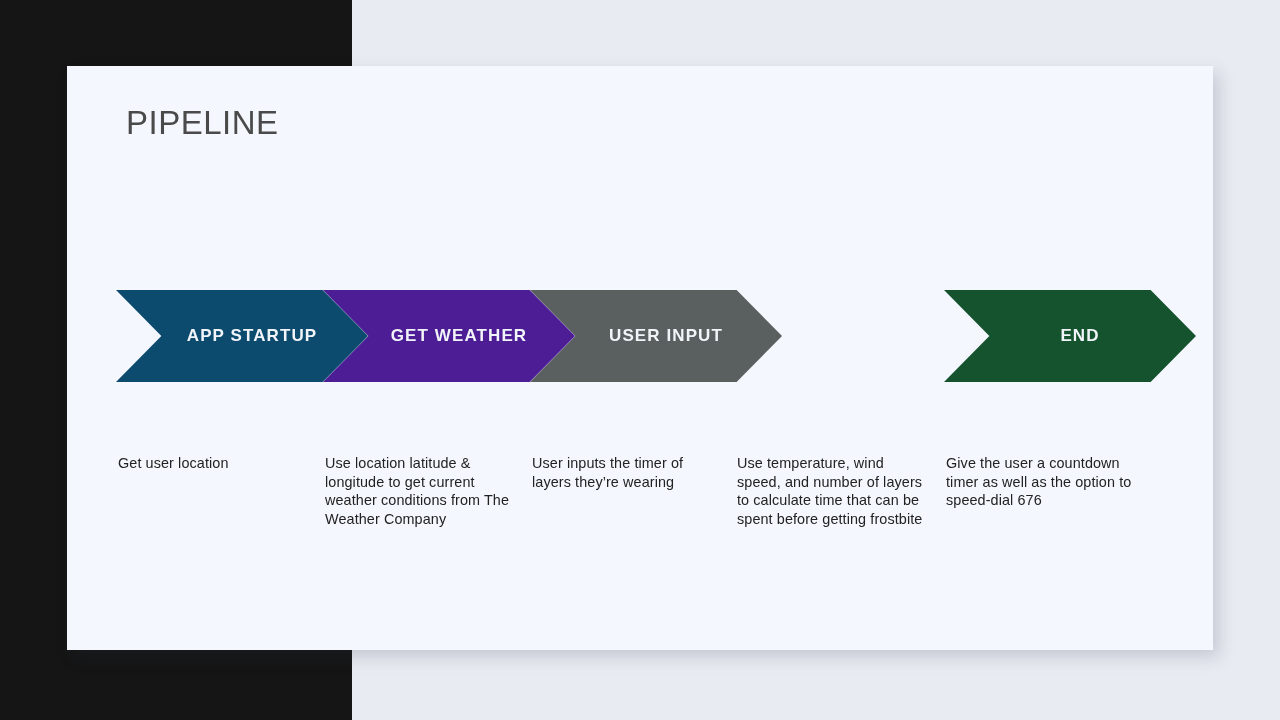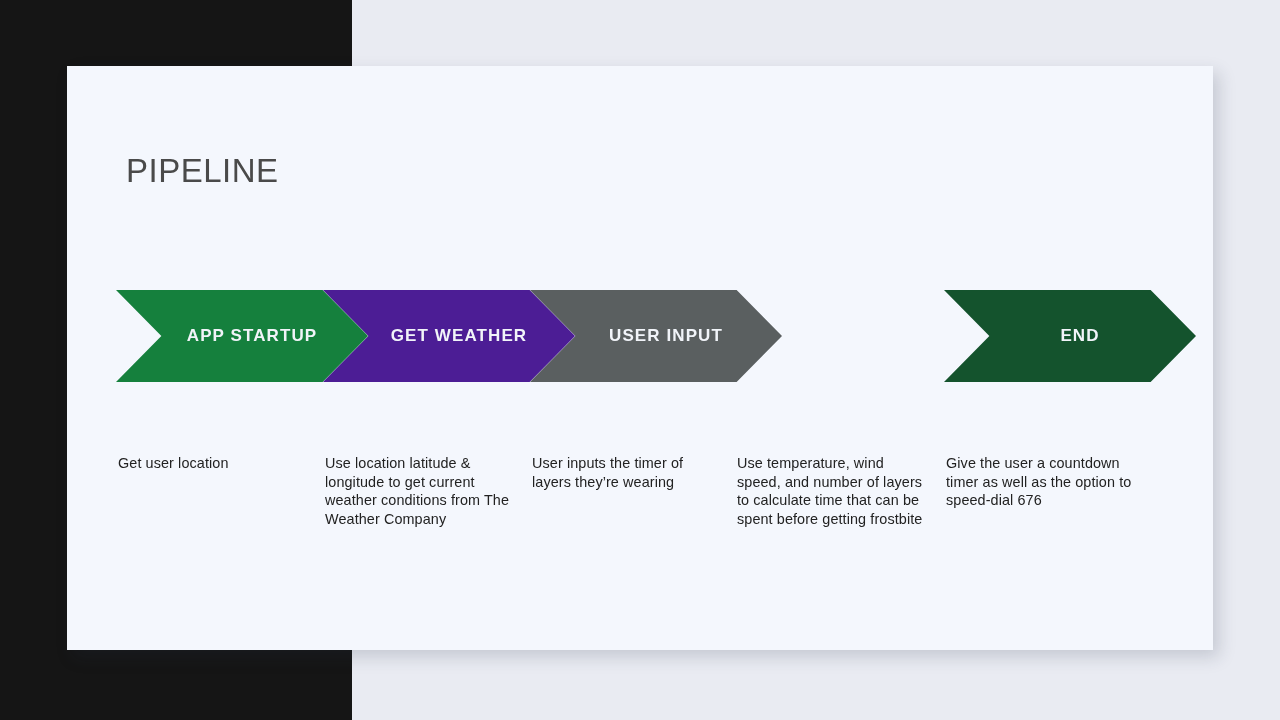--- a/index.html
+++ b/index.html
@@ -45,21 +45,20 @@
   
   #slide-title {
     position: absolute;
     left: 59px;
     top: 38px;
     font-size: 33px;
     font-weight: 400;
     letter-spacing: 0.5px;
     color: #4a4a4a;
     white-space: nowrap;
-    margin-top: 48px;
   }
 
   
   #chevron-row {
     position: absolute;
     left: 0;
     top: 224px;
     width: 1146px;
     height: 94px;
   }
@@ -114,21 +113,21 @@
 
 <div id="slide-root" style="background: rgb(233, 235, 242);">
 
   <div id="dark-band" style="background: rgb(21, 21, 21);"></div>
 
   <div id="slide-card" style="background: rgb(244, 247, 253);">
 
     <div id="slide-title" style="color: rgb(74, 74, 74);">PIPELINE</div>
 
     <div id="chevron-row">
-        <div class="chevron first" style="left: 49px; background: #15803d; z-index: 10;">
+        <div class="chevron first" style="left: 49px; background: #0c4a6e; z-index: 10;">
           <div class="chevron-label">APP STARTUP</div>
         </div>
         <div class="chevron" style="left: 256px; background: #4c1d95; z-index: 9;">
           <div class="chevron-label">GET WEATHER</div>
         </div>
         <div class="chevron" style="left: 463px; background: rgb(90, 95, 96); z-index: 8;">
           <div class="chevron-label">USER INPUT</div>
         </div>
         <div class="chevron" style="left: 877px; background: #14532d; z-index: 6;">
           <div class="chevron-label">END</div>

